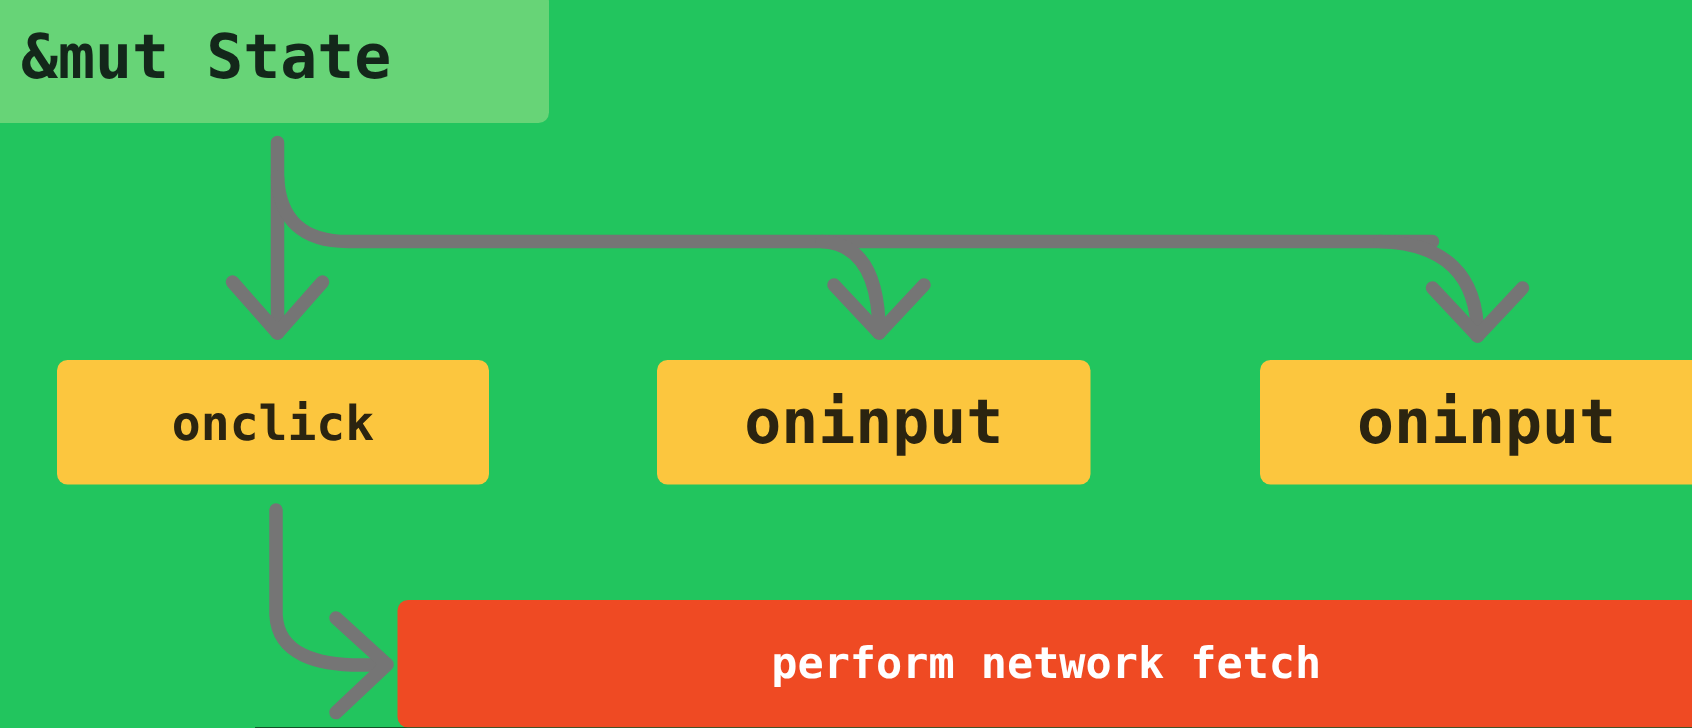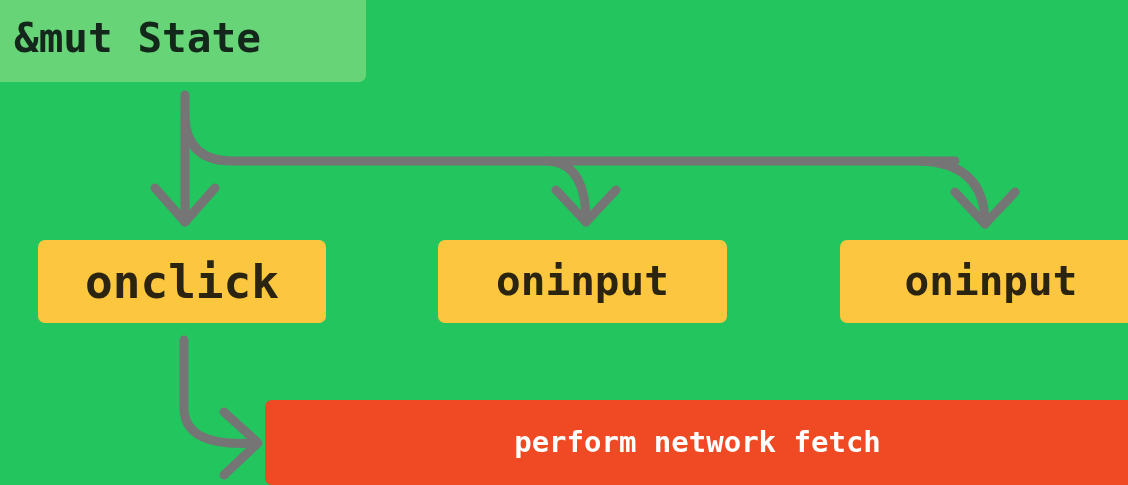--- a/index.html
+++ b/index.html
@@ -43,21 +43,21 @@
     padding-left: 28px;
     letter-spacing: 0px;
   }
   .node-onclick {
     left: 38px;
     top: 240px;
     width: 288px;
     height: 83px;
     background: #FCC63E;
     color: #2B2410;
-    font-size: 46px;
+    font-size: 32px;
     font-weight: 700;
   }
   .node-oninput-mid {
     left: 438px;
     top: 240px;
     width: 289px;
     height: 83px;
     background: #FCC63E;
     color: #2B2410;
     font-size: 41px;

